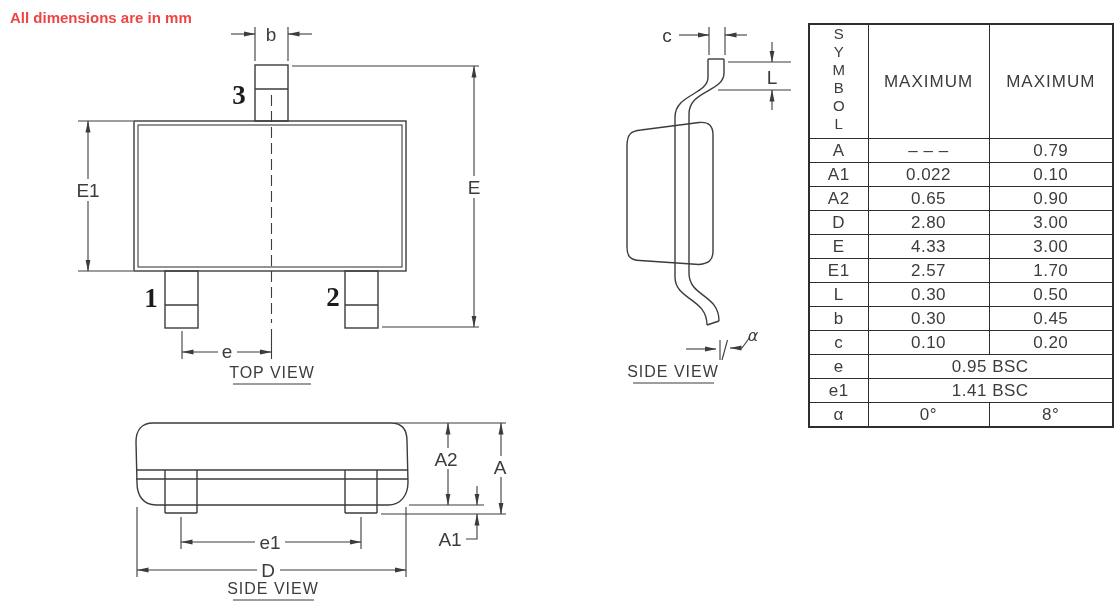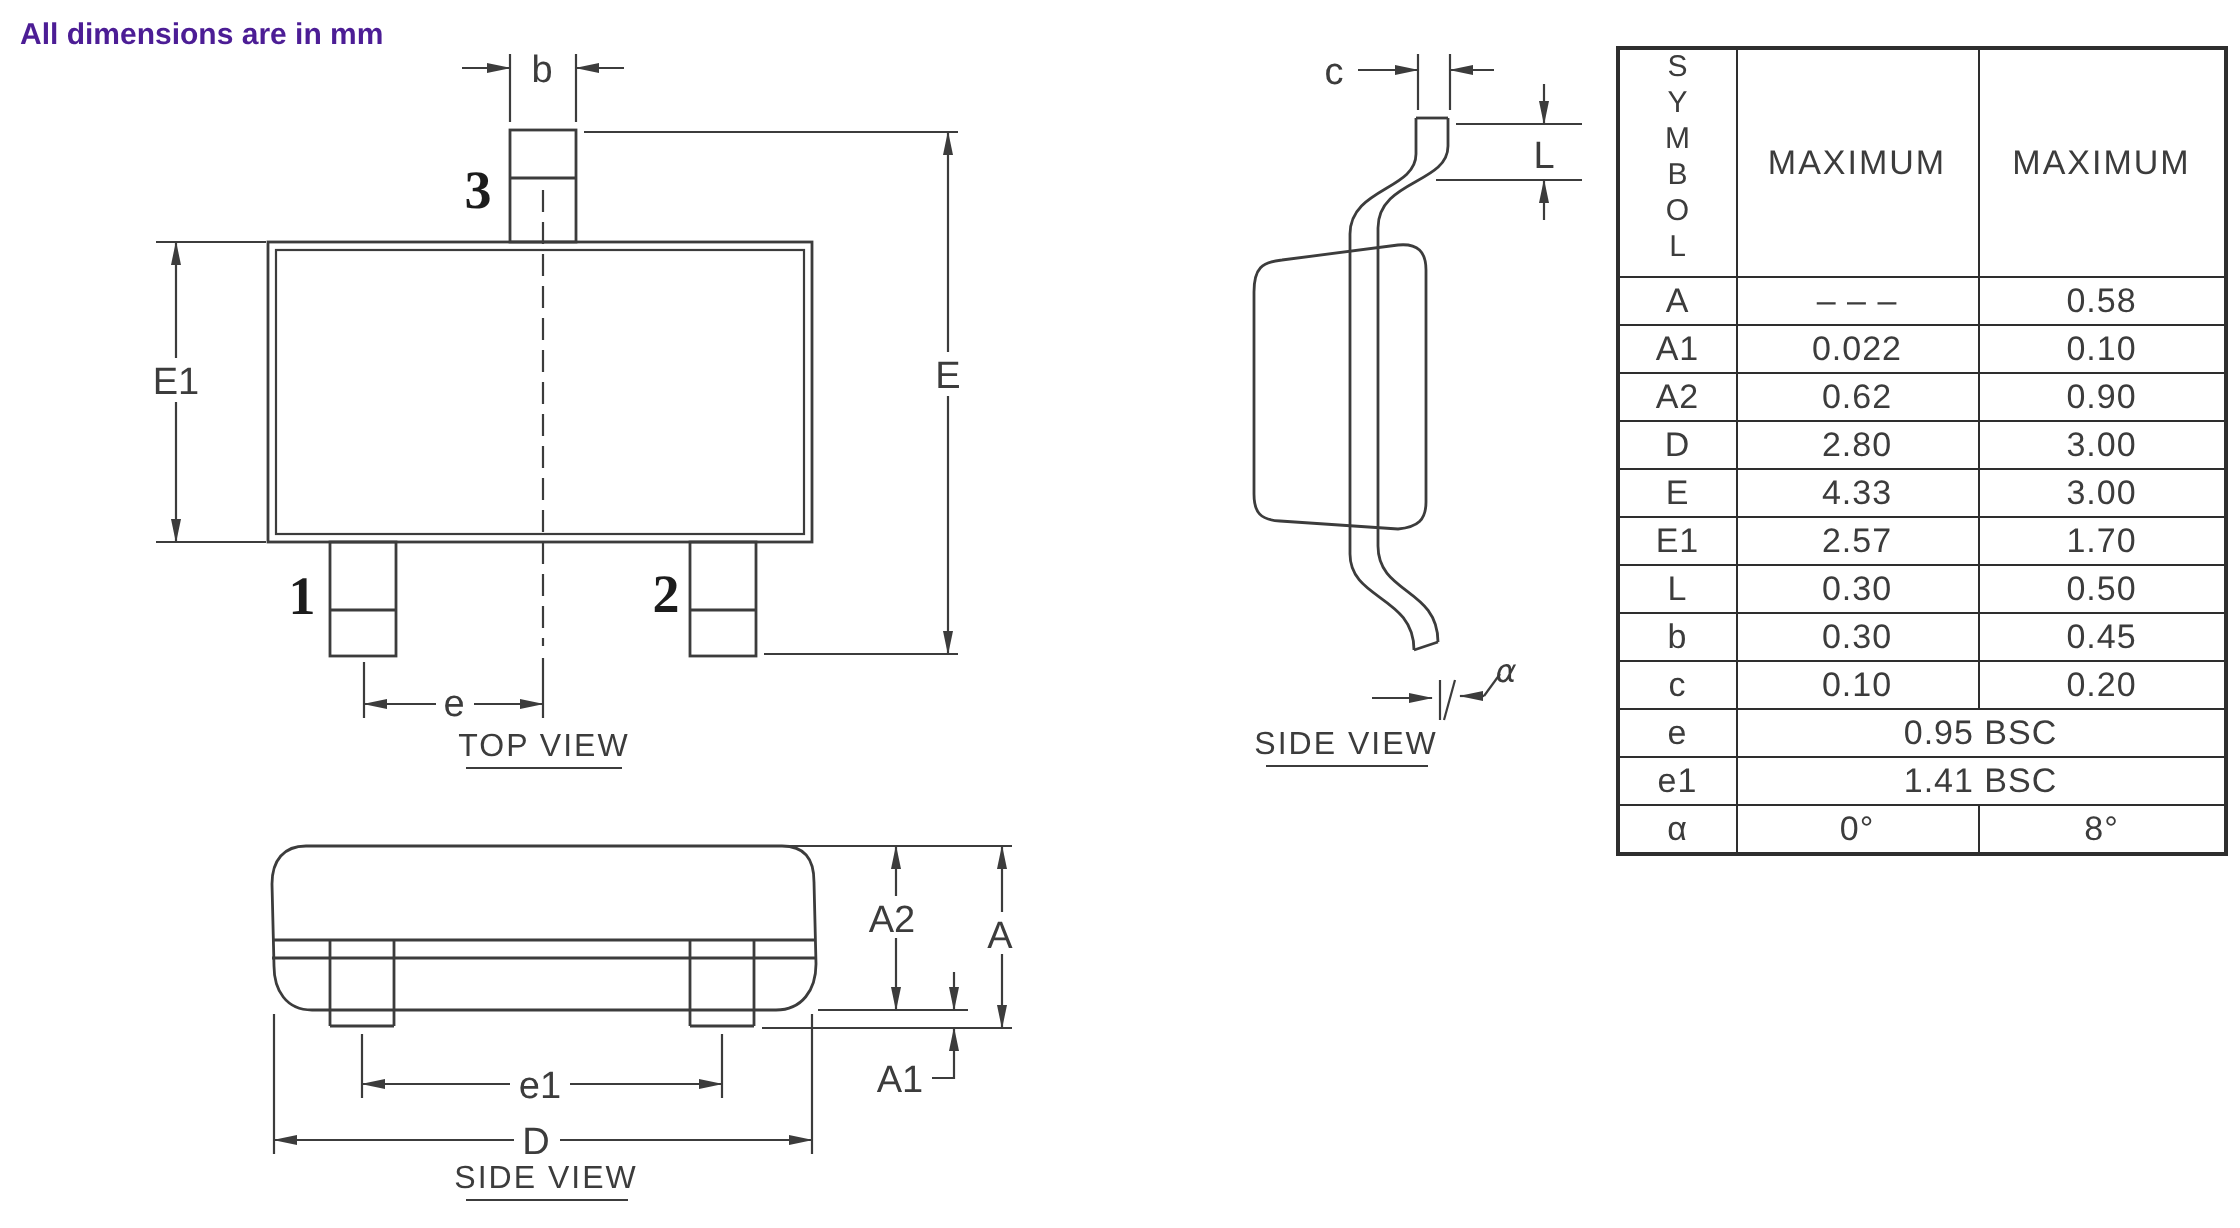--- a/index.html
+++ b/index.html
@@ -2,21 +2,21 @@
 <html><head>
 <meta charset="utf-8">
 <style>
   html,body { margin:0; padding:0; }
   body {
     width:1120px; height:614px; position:relative; overflow:hidden;
     background:#ffffff; font-family:"Liberation Sans", sans-serif;
   }
   .note {
     position:absolute; left:10px; top:9px;
-    font-size:15px; font-weight:bold; color:#4c1d95;
+    font-size:15px; font-weight:bold; color:#ef4444;
   }
   svg.drawing { position:absolute; left:0; top:0; }
 
   
   .s  { stroke:#3c3c3c; stroke-width:1.4; fill:none; }
   .st { stroke:#3c3c3c; stroke-width:1.1; fill:none; }
   .cl { stroke:#3c3c3c; stroke-width:1.1; fill:none; stroke-dasharray:11 5; }
 
   
   .dt  { font-family:"Liberation Sans",sans-serif; font-size:19px; fill:#3c3c3c; }
@@ -199,30 +199,30 @@
     </colgroup>
   <tbody>
     <tr>
       <td class="hdr"><span class="symbol-vertical">SYMBOL</span></td>
       <td class="hdr">MAXIMUM</td>
       <td class="hdr">MAXIMUM</td>
     </tr>
     <tr>
       <td>A</td>
       <td>– – –</td>
-      <td>0.58</td>
+      <td>0.79</td>
     </tr>
     <tr>
       <td>A1</td>
       <td>0.022</td>
       <td>0.10</td>
     </tr>
     <tr>
       <td>A2</td>
-      <td>0.62</td>
+      <td>0.65</td>
       <td>0.90</td>
     </tr>
     <tr>
       <td>D</td>
       <td>2.80</td>
       <td>3.00</td>
     </tr>
     <tr>
       <td>E</td>
       <td>4.33</td>

